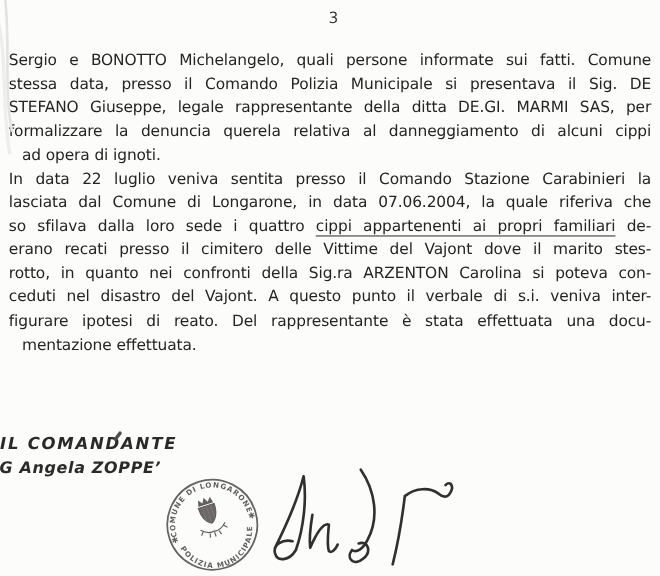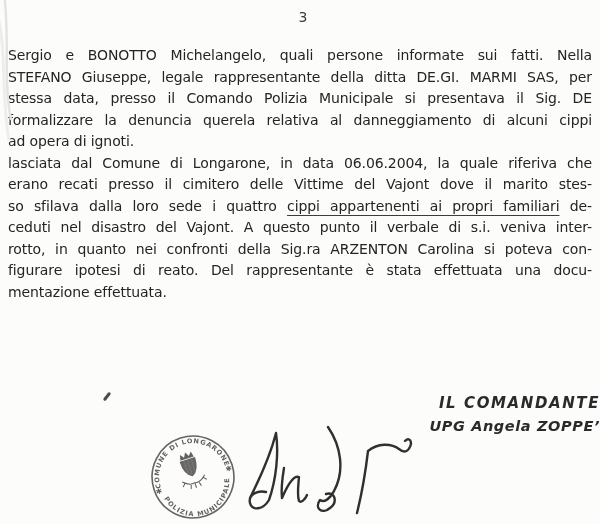--- a/index.html
+++ b/index.html
@@ -20,30 +20,30 @@
   }
   .line{
     font-size:14px;
     height:21.55px;line-height:21.55px;
     letter-spacing:-0.1px;
     white-space:nowrap;
     text-align:justify;
     text-align-last:justify;
     color:#242424;
   }
-  .line.flush{text-align:left;text-align-last:left;}
+  .line.flush{text-align:left;text-align-last:left;margin-left:12px;}
   .underlined{
     text-decoration:underline;
     text-underline-offset:3.5px;
     text-decoration-thickness:1.2px;
     text-decoration-color:#3c3c3c;
   }
   .closing{
     position:absolute;top:395px;left:0;width:600px;
-    text-align:right;font-style:italic;color:#2a2a2a;
+    text-align:left;font-style:italic;color:#2a2a2a;
   }
   .closing-title{
     font-size:15px;font-weight:bold;letter-spacing:1.6px;line-height:17px;
   }
   .closing-signer{
     font-size:14.5px;font-weight:bold;letter-spacing:0.6px;line-height:17px;
     margin-top:6px;margin-left:-24px;
   }
   .stamp{
     position:absolute;left:146px;top:430px;width:94px;height:94px;
@@ -61,30 +61,31 @@
     transform:rotate(-52deg);
   }
   svg text{font-family:"DejaVu Sans",sans-serif;}
 </style>
 </head>
 <body>
 
 <div class="page-number">3</div>
 
 <div class="body-text">
-  <div class="line">Sergio e BONOTTO Michelangelo, quali persone informate sui fatti. Nella</div>
+  <div class="line">Sergio e BONOTTO Michelangelo, quali persone informate sui fatti. Comune</div>
+  <div class="line">stessa data, presso il Comando Polizia Municipale si presentava il Sig. DE</div>
   <div class="line">STEFANO Giuseppe, legale rappresentante della ditta DE.GI. MARMI SAS, per</div>
-  <div class="line">stessa data, presso il Comando Polizia Municipale si presentava il Sig. DE</div>
   <div class="line">formalizzare la denuncia querela relativa al danneggiamento di alcuni cippi</div>
   <div class="line flush">ad opera di ignoti.</div>
-  <div class="line">lasciata dal Comune di Longarone, in data 06.06.2004, la quale riferiva che</div>
+  <div class="line">In data 22 luglio veniva sentita presso il Comando Stazione Carabinieri la</div>
+  <div class="line">lasciata dal Comune di Longarone, in data 07.06.2004, la quale riferiva che</div>
+  <div class="line"><span>so sfilava dalla loro sede i quattro </span><span class="underlined">cippi appartenenti ai propri familiari</span><span> de-</span></div>
   <div class="line">erano recati presso il cimitero delle Vittime del Vajont dove il marito stes-</div>
-  <div class="line"><span>so sfilava dalla loro sede i quattro </span><span class="underlined">cippi appartenenti ai propri familiari</span><span> de-</span></div>
+  <div class="line">rotto, in quanto nei confronti della Sig.ra ARZENTON Carolina si poteva con-</div>
   <div class="line">ceduti nel disastro del Vajont. A questo punto il verbale di s.i. veniva inter-</div>
-  <div class="line">rotto, in quanto nei confronti della Sig.ra ARZENTON Carolina si poteva con-</div>
   <div class="line">figurare ipotesi di reato. Del rappresentante è stata effettuata una docu-</div>
   <div class="line flush">mentazione effettuata.</div>
 </div>
 
 <div class="closing">
   <div class="closing-title">IL COMANDANTE</div>
   <div class="closing-signer">UPG Angela ZOPPE’</div>
 </div>
 
 <div class="pen-tick"></div>

